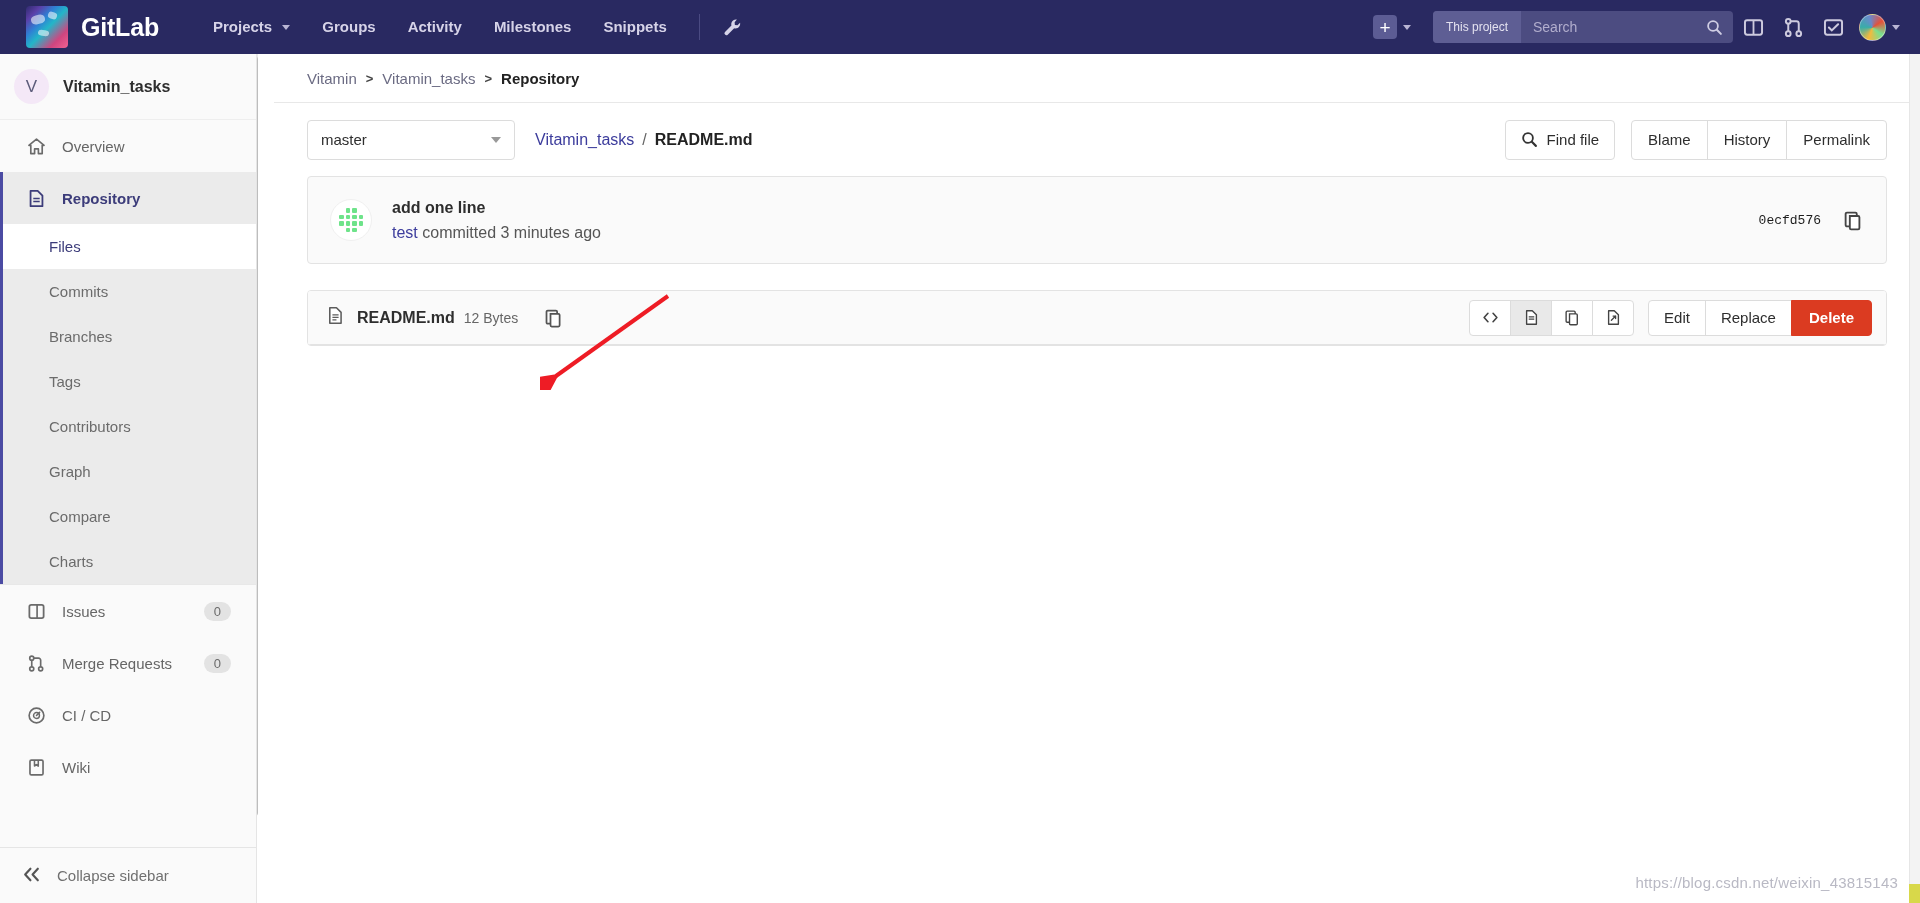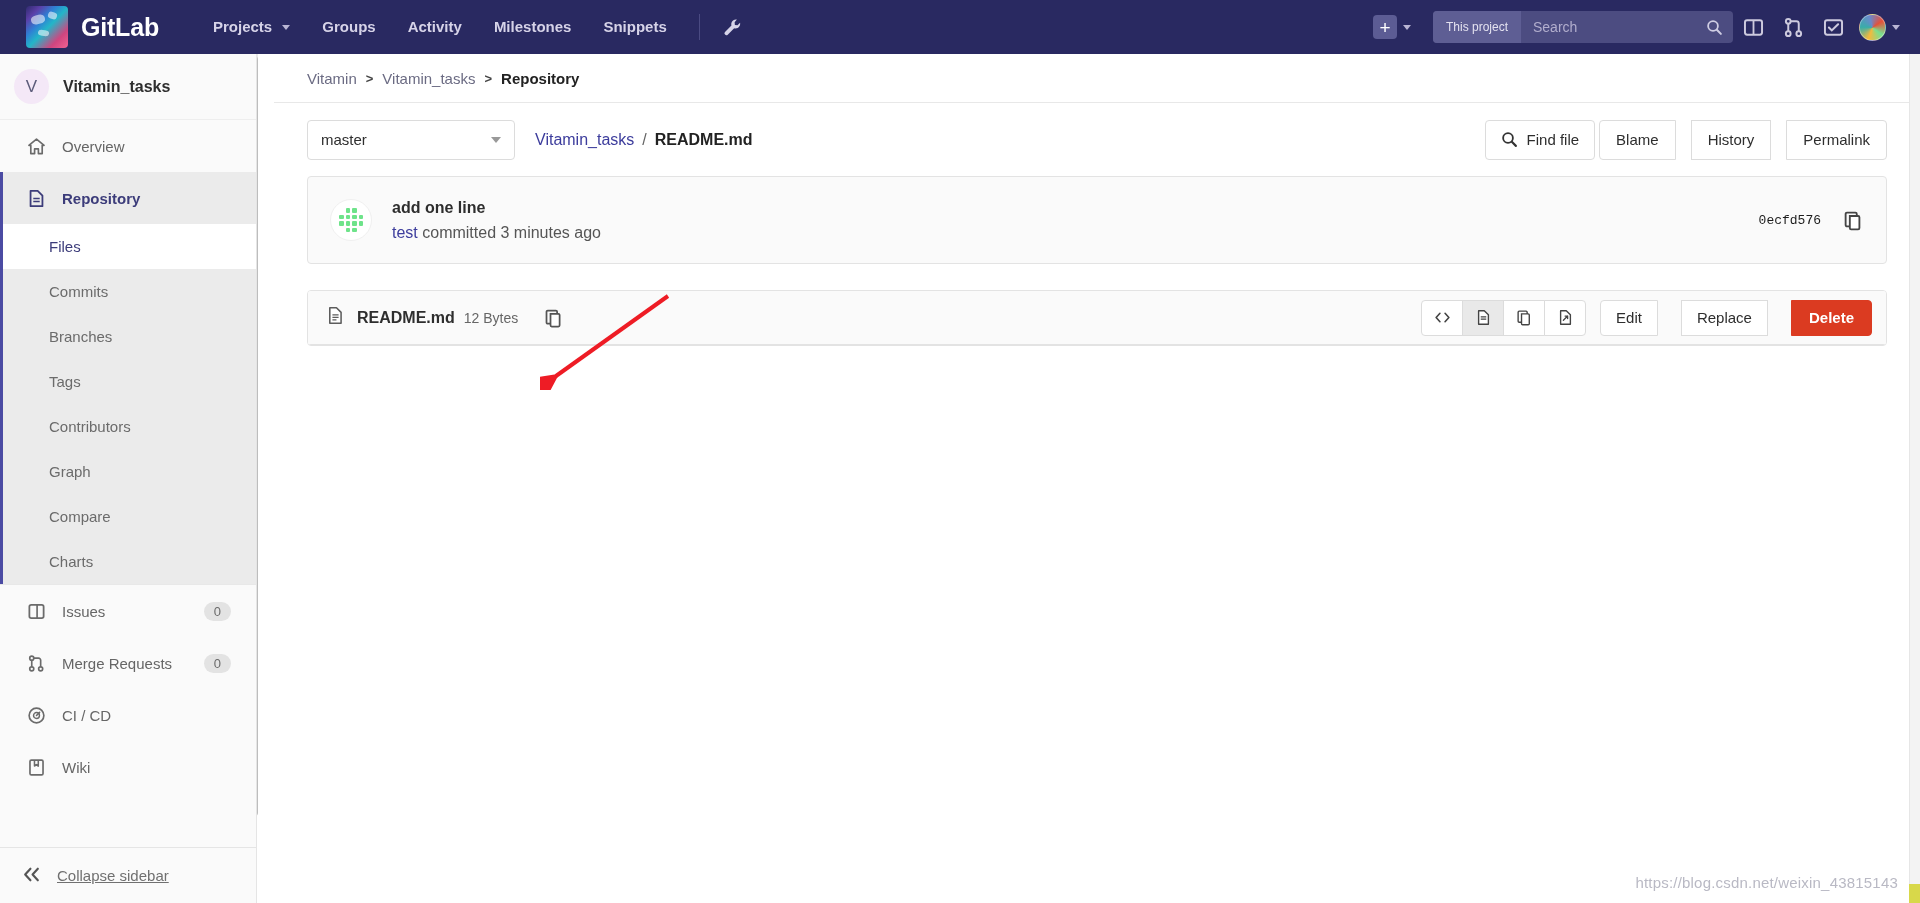--- a/index.html
+++ b/index.html
@@ -117,21 +117,21 @@
   .sub-item {
     display:flex; align-items:center; height:45px; padding-left:46px;
     font-size:15px; color:#6b6b6b; cursor:pointer;
   }
   .sub-item.active { background:#ffffff; color:#3c3c7a; font-weight:400; }
   .side-sep { height:1px; background:#e8e8e8; }
   .collapse-row {
     height:56px; display:flex; align-items:center; padding-left:22px;
     border-top:1px solid #e5e5e5; color:#707070; font-size:15px; cursor:pointer;
   }
-  .collapse-row .cl-lbl { margin-left:16px;text-decoration:underline; }
+  .collapse-row .cl-lbl { margin-left:16px; }
   .side-scroll {
     position:absolute; left:251px; top:54px; width:7px; height:760px;
     background:#e8e8e8;
   }
   .side-scroll-thumb {
     position:absolute; left:251px; top:56px; width:7px; height:760px;
     background:#bdbdbd; border-radius:4px;
   }
 
   
@@ -166,21 +166,21 @@
   .path-crumbs .pc-file { color:#222; font-weight:700; }
 
   .tb-right { margin-left:auto; display:flex; align-items:center; }
   .btn {
     height:40px; border:1px solid #dcdcdc; background:#fff; color:#2e2e2e;
     font-size:15px; padding:0 16px; display:flex; align-items:center;
     cursor:pointer; font-family:"Liberation Sans",sans-serif;
   }
   .btn-find { border-radius:4px; padding:17px 15px; }
   .btn-find .mg { margin-right:9px; display:flex; }
-  .btn-group { display:flex; margin-left:4px;gap:16px; }
+  .btn-group { display:flex; margin-left:16px; }
   .btn-group .btn { border-radius:0; margin-left:-1px; }
   .btn-group .btn:first-child { border-radius:4px 0 0 4px; margin-left:0; }
   .btn-group .btn:last-child { border-radius:0 4px 4px 0; }
   .commit-box {
     display:flex; align-items:center; height:88px; background:#fafafa;
     border:1px solid #e3e3e3; border-radius:4px; margin:0 33px;
     padding:0 22px;
   }
   .ident {
     width:42px;height:42px;border-radius:50%;background:#fff; flex:none;
@@ -209,21 +209,21 @@
   .file-copy { margin-left:26px; cursor:pointer; display:flex; align-items:center; }
   .file-actions { margin-left:auto; display:flex; align-items:center; }
   .seg { display:flex; }
   .seg .sbtn {
     width:42px;height:36px;border:1px solid #dcdcdc;background:#fff;margin-left:-1px;
     display:flex;align-items:center;justify-content:center;cursor:pointer;
   }
   .seg .sbtn:first-child { border-radius:4px 0 0 4px; margin-left:0; }
   .seg .sbtn:last-child { border-radius:0 4px 4px 0; }
   .seg .sbtn.on { background:#e9e9e9; }
-  .seg2 { display:flex; margin-left:14px;gap:24px; }
+  .seg2 { display:flex; margin-left:14px; }
   .abtn {
     height:36px;border:1px solid #dcdcdc;background:#fff;color:#2e2e2e;
     font-size:15px;padding:0 15px;display:flex;align-items:center;cursor:pointer;
     margin-left:-1px; font-family:"Liberation Sans",sans-serif;
   }
   .abtn:first-child { border-radius:4px 0 0 4px; margin-left:0; }
   .abtn.danger {
     background:#db3b21; border-color:#db3b21; color:#fff; font-weight:600;
     border-radius:0 4px 4px 0; padding:0 17px;
   }

